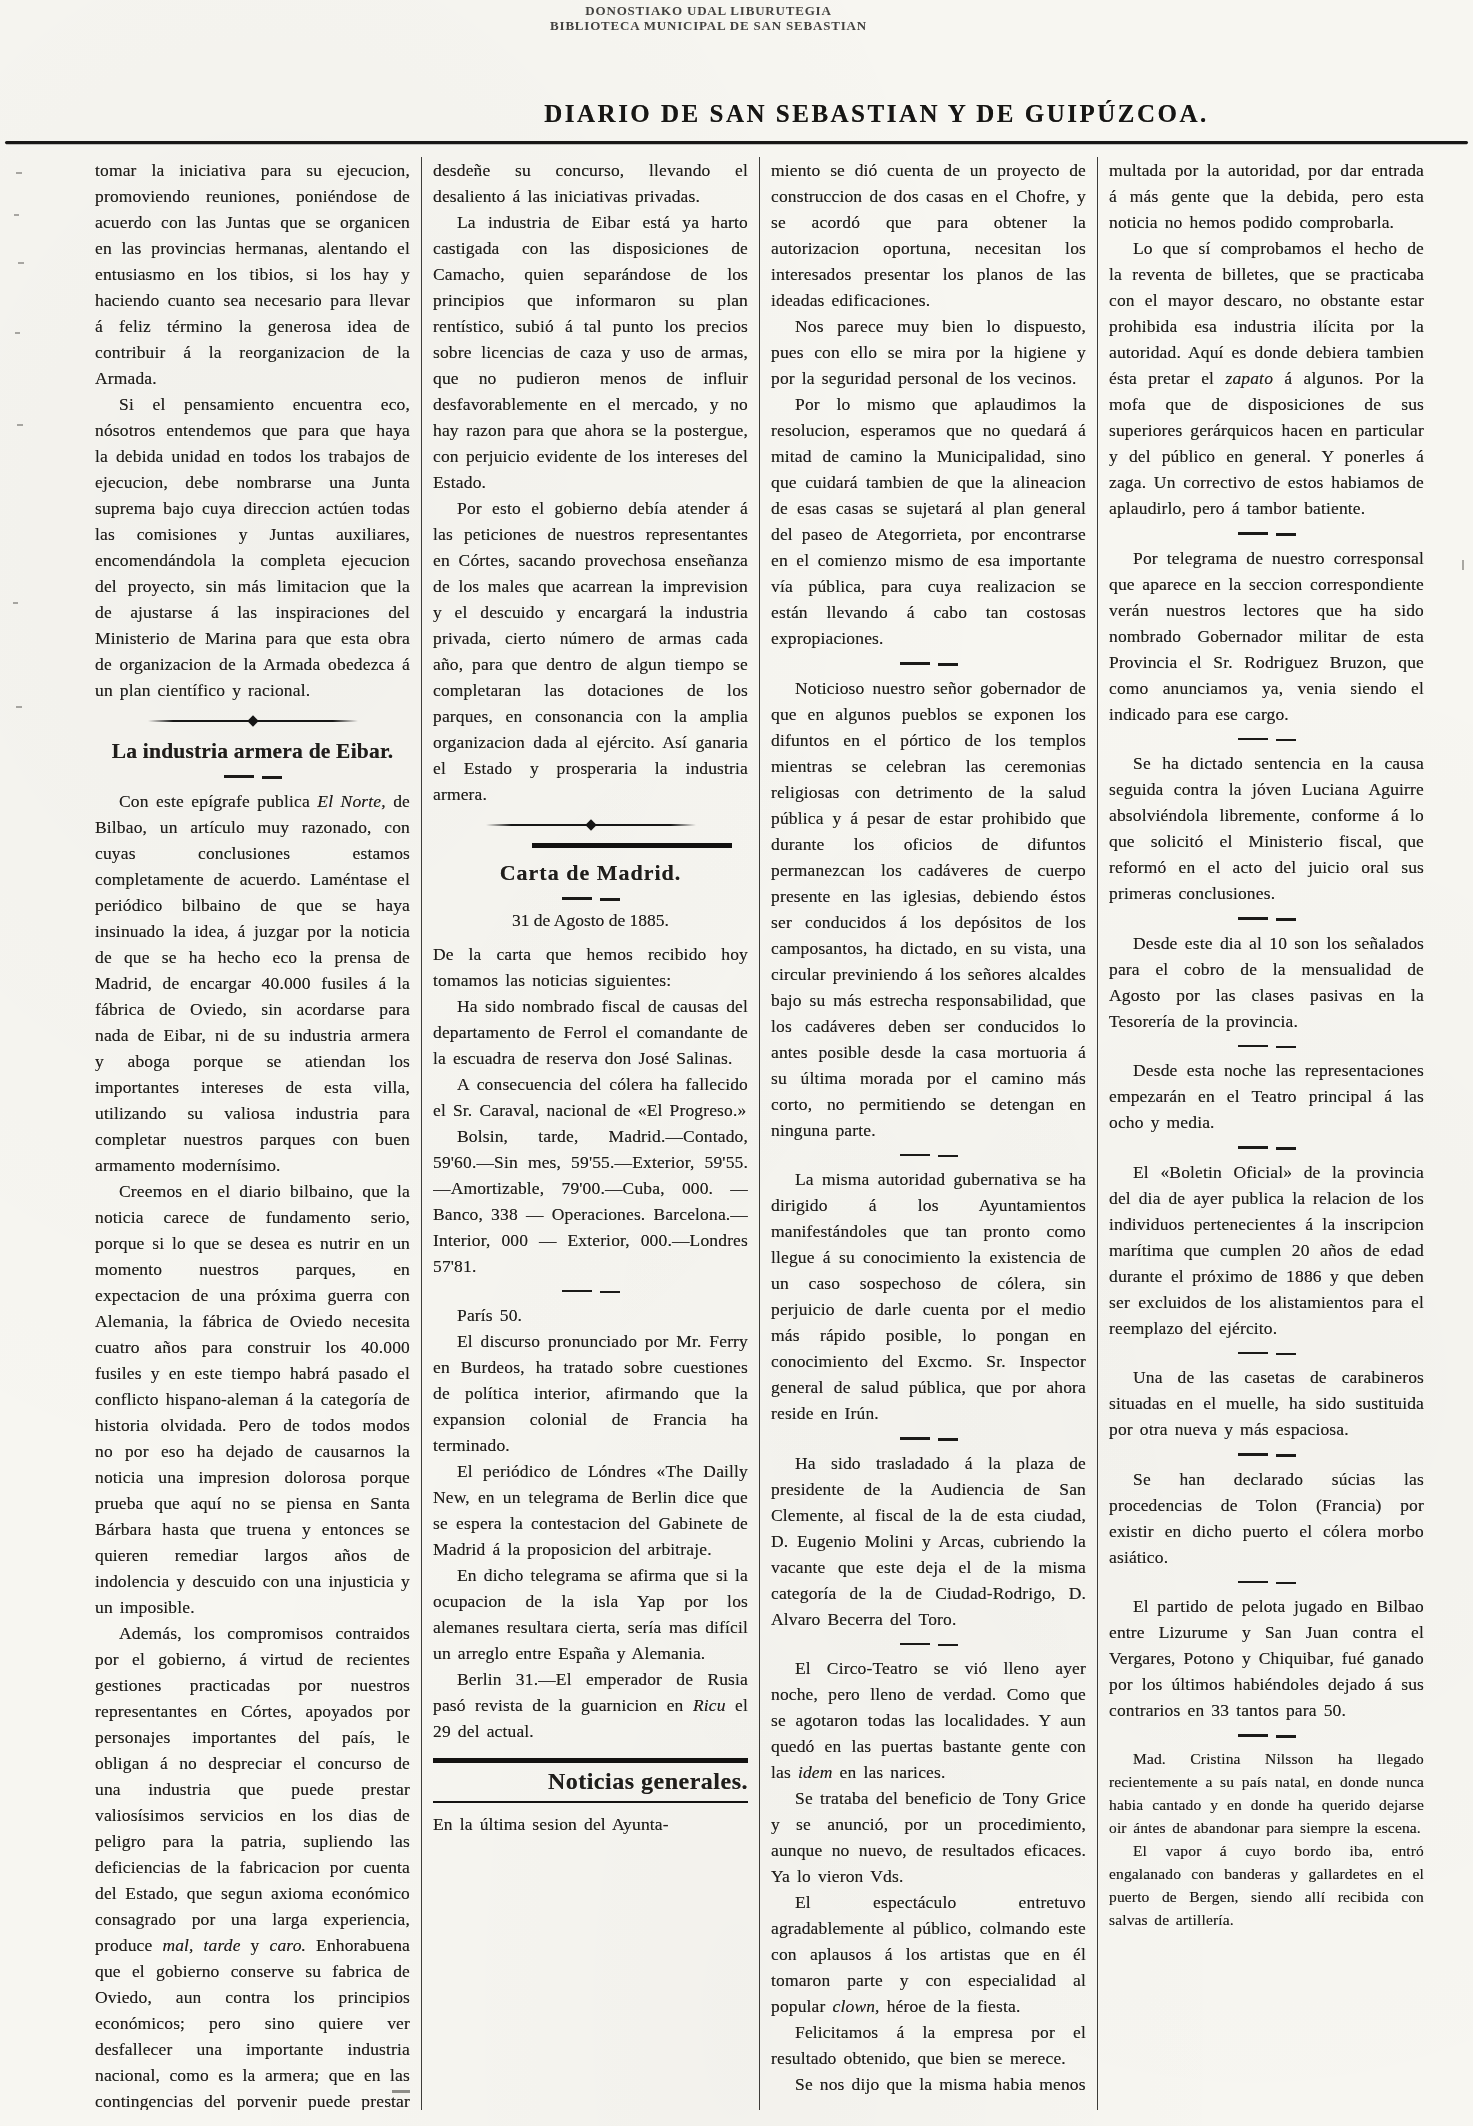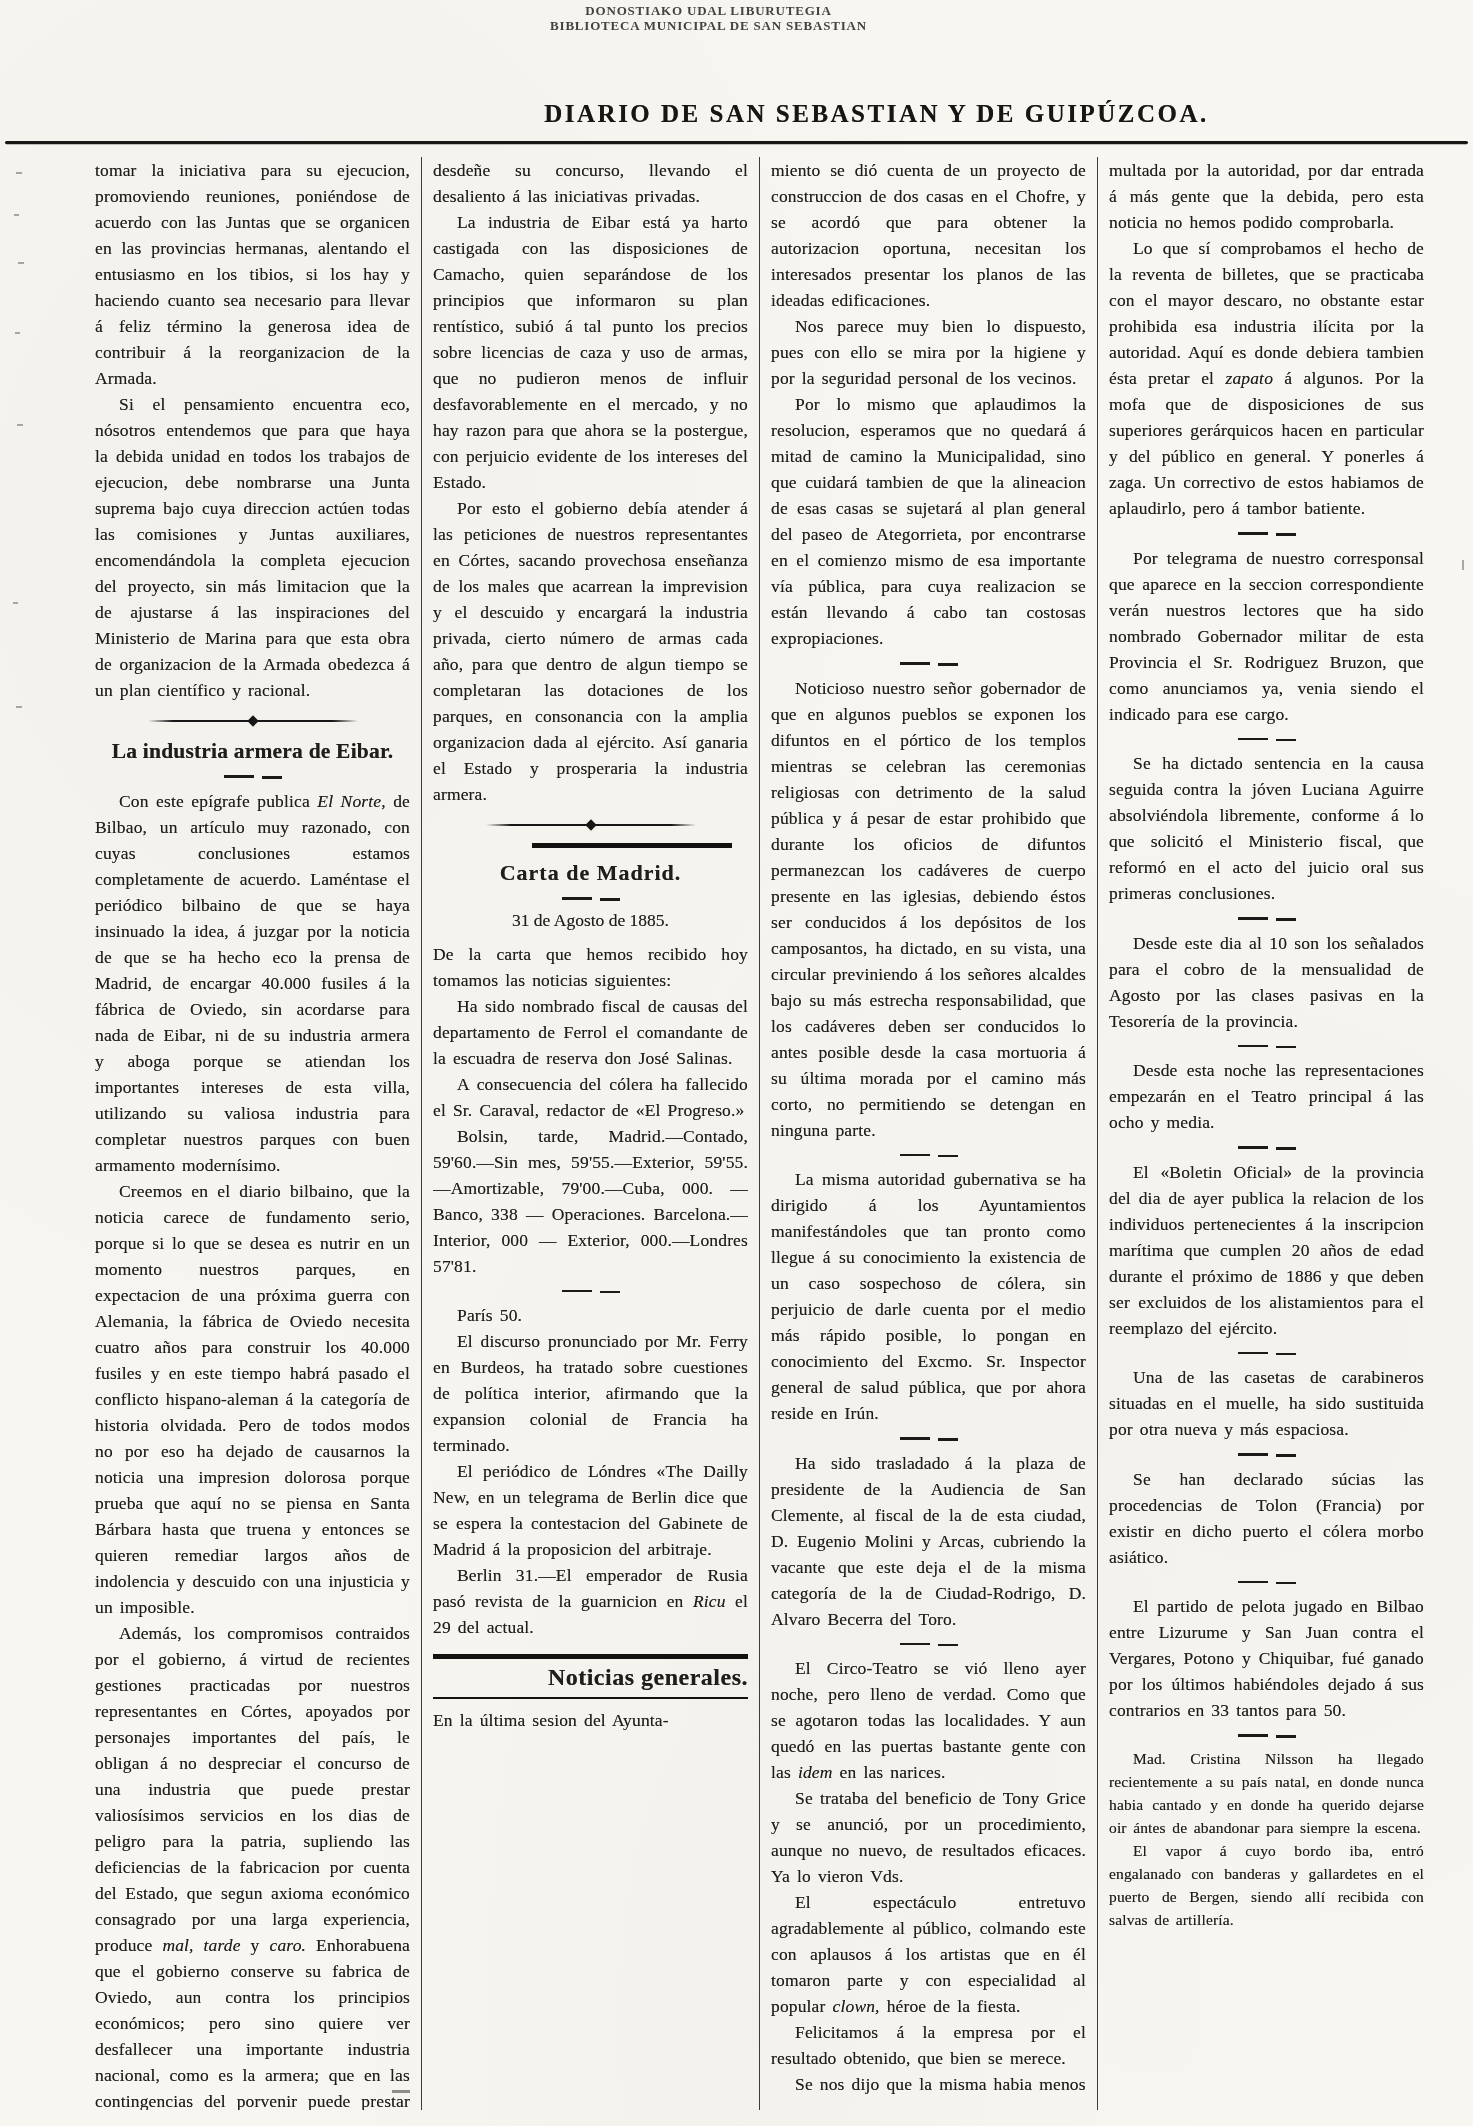--- a/index.html
+++ b/index.html
@@ -127,29 +127,30 @@
         </div>
         <div class="rule-heavy"></div>
         <h2 class="h-article">Carta de Madrid.</h2>
         <div class="d-dash">
           <i></i>
           <i></i>
         </div>
         <div class="dateline">31 de Agosto de 1885.</div>
         <p class="p noindent">De la carta que hemos recibido hoy tomamos las noticias siguientes:</p>
         <p class="p">Ha sido nombrado fiscal de causas del departamento de Ferrol el comandante de la escuadra de reserva don José Salinas.</p>
-        <p class="p">A consecuencia del cólera ha fallecido el Sr. Caraval, redactor de «El Progreso.»</p>
+        <p class="p">A consecuencia del cólera ha fallecido el Sr. Caraval, nacional de «El Progreso.»</p>
         <p class="p">Bolsin, tarde, Madrid.—Contado, 59'60.—Sin mes, 59'55.—Exterior, 59'55.—Amortizable, 79'00.—Cuba, 000. — Banco, 338 — Operaciones. Barcelona.—Interior, 000 — Exterior, 000.—Londres 57'81.</p>
         <div class="d-dash">
           <i></i>
           <i></i>
         </div>
         <p class="p">París 50.</p>
         <p class="p">El discurso pronunciado por Mr. Ferry en Burdeos, ha tratado sobre cuestiones de política interior, afirmando que la expansion colonial de Francia ha terminado.</p>
         <p class="p">El periódico de Lóndres «The Dailly New, en un telegrama de Berlin dice que se espera la contestacion del Gabinete de Madrid á la proposicion del arbitraje.</p>
+        <p class="p">En dicho telegrama se afirma que si la ocupacion de la isla Yap por los alemanes resultara cierta, sería mas difícil un arreglo entre España y Alemania.</p>
         <p class="p">Berlin 31.—El emperador de Rusia pasó revista de la guarnicion en <i>Ricu</i> el 29 del actual.</p>
         <div class="section-head">
           <div class="t">Noticias generales.</div>
         </div>
         <p class="p noindent">En la última sesion del Ayunta-</p>
       </div>
     <div class="vrule"></div>
     <div class="col">
         <p class="p noindent">miento se dió cuenta de un proyecto de construccion de dos casas en el Chofre, y se acordó que para obtener la autorizacion oportuna, necesitan los interesados presentar los planos de las ideadas edificaciones.</p>
         <p class="p">Nos parece muy bien lo dispuesto, pues con ello se mira por la higiene y por la seguridad personal de los vecinos.</p>

